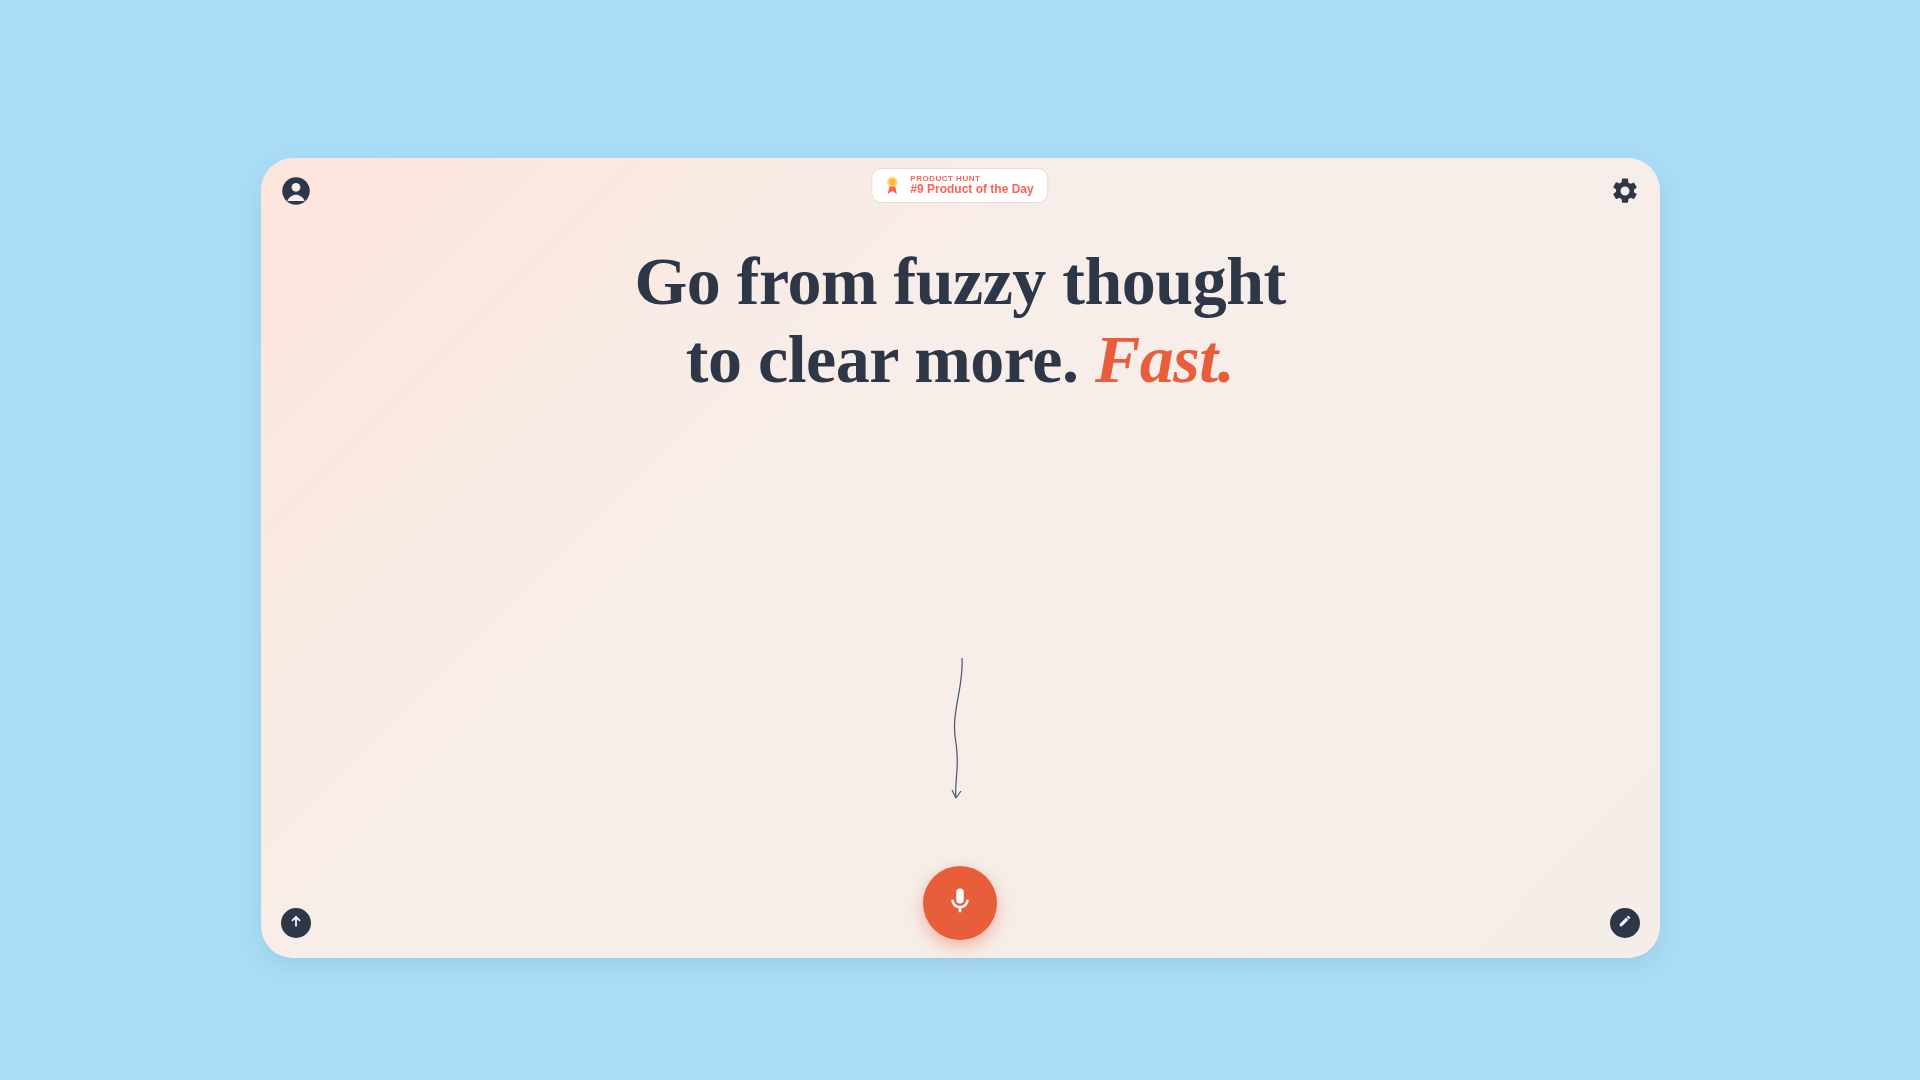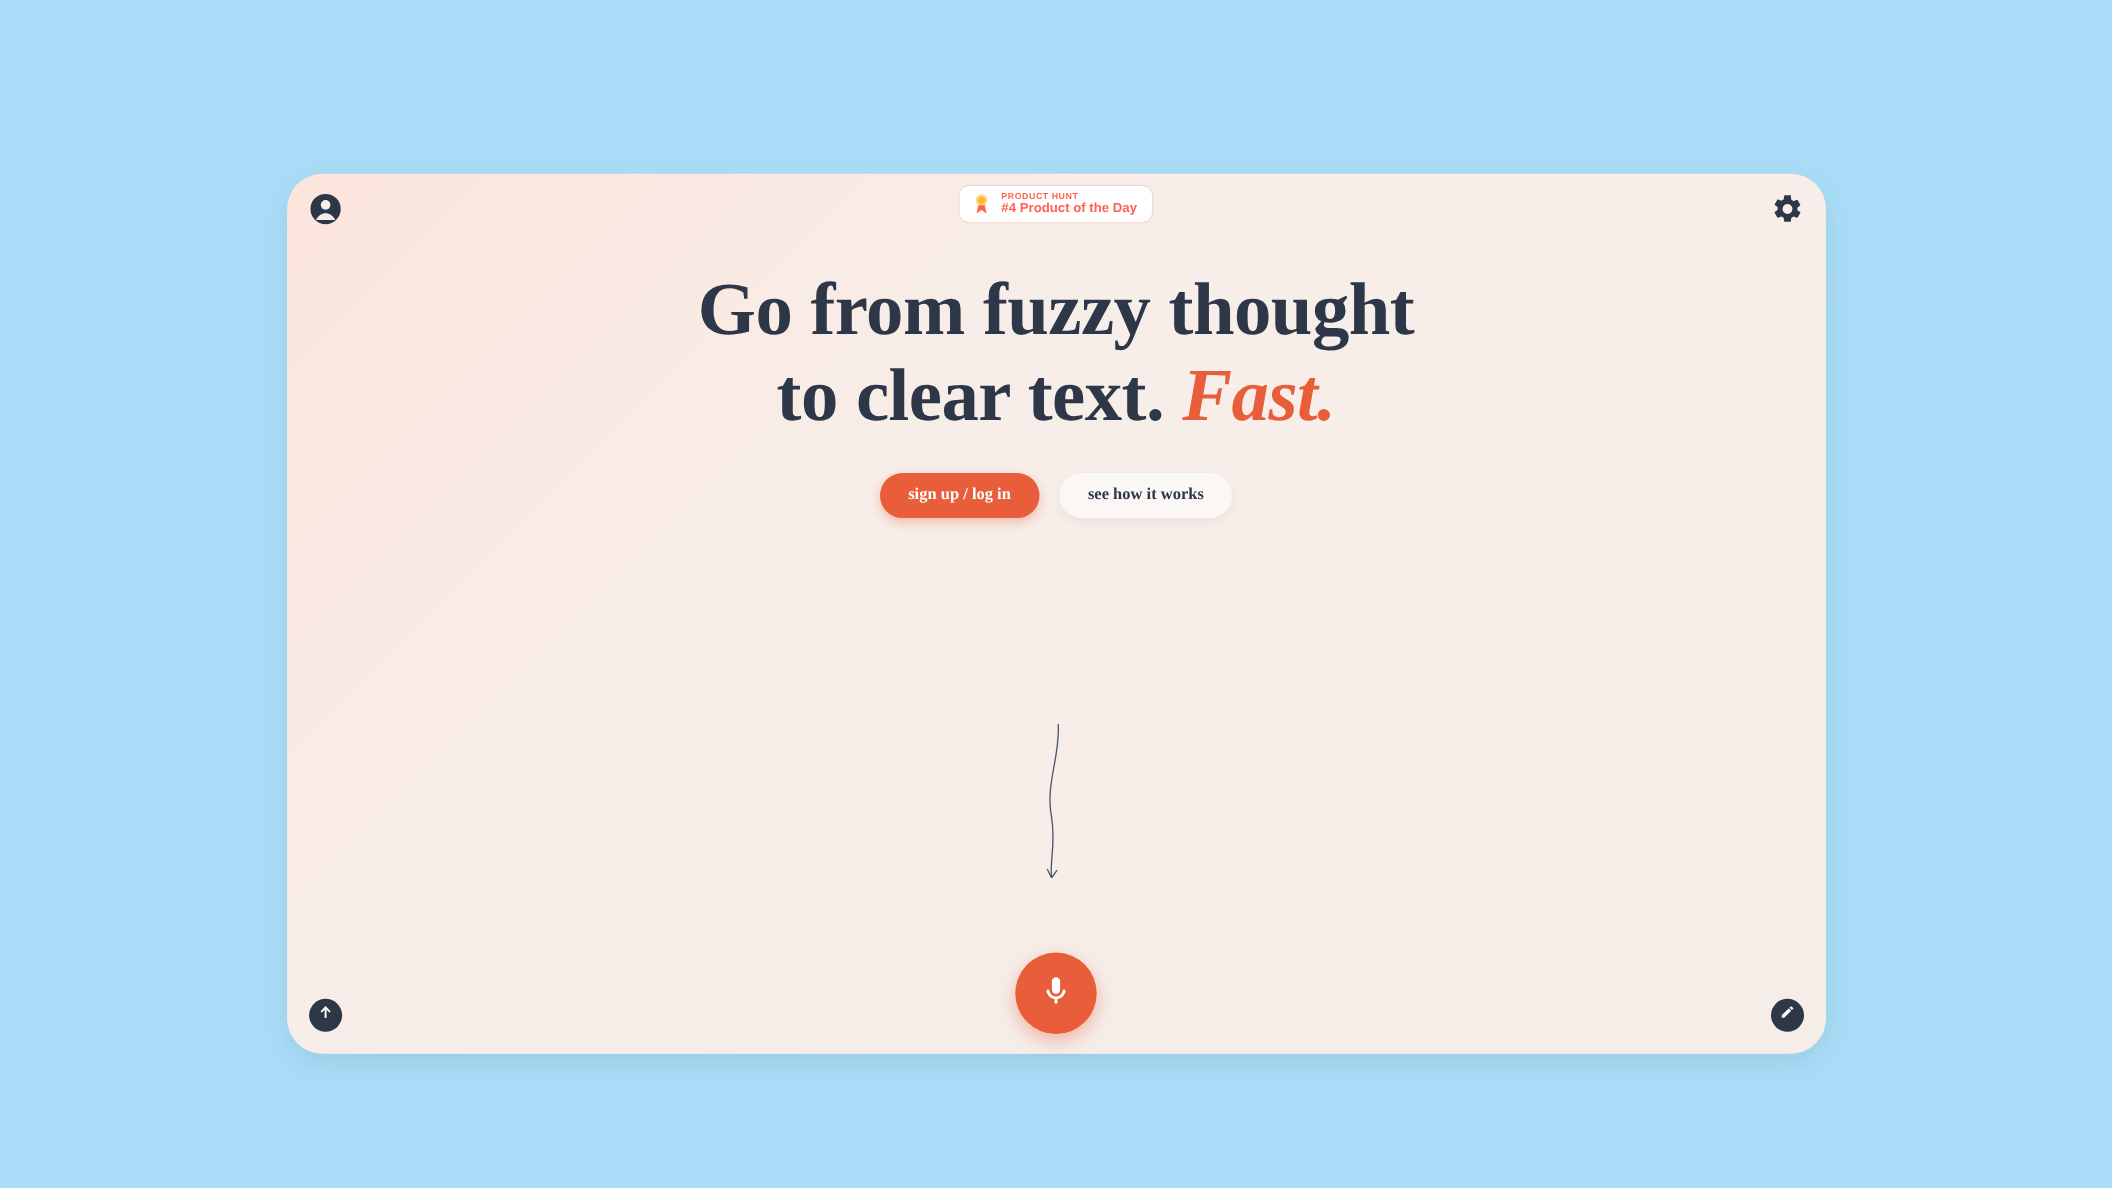--- a/index.html
+++ b/index.html
@@ -240,34 +240,30 @@
   <div class="ph-badge">
     <span class="ph-badge-icon">
       <svg width="18" height="22" viewBox="0 0 24 28">
         <circle cx="12" cy="10" r="7" fill="#ffd873"></circle>
         <circle cx="12" cy="10" r="4.2" fill="#ffb636"></circle>
         <path d="M8 16 L6 26 L12 22 L18 26 L16 16 Z" fill="#ff6154"></path>
       </svg>
     </span>
     <span class="ph-badge-text">
       <span class="ph-badge-label">PRODUCT HUNT</span>
-      <span class="ph-badge-title">#4 Product of the Day</span>
+      <span class="ph-badge-title">#9 Product of the Day</span>
     </span>
   </div>
 
   <div class="hero">
     <h1 class="headline">
       <span>Go from fuzzy thought</span><br>
-      <span>to clear text.</span>
+      <span>to clear more.</span>
       <span class="fast">Fast.</span>
     </h1>
-    <div class="cta-row">
-      <button class="btn btn-primary">sign up / log in</button>
-      <button class="btn btn-secondary">see how it works</button>
-    </div>
   </div>
 
   <div class="arrow-line">
     <svg width="40" height="150" viewBox="0 0 40 150">
       <path d="M22 0 C 24 30, 10 55, 16 85 C 20 110, 14 125, 16 140" fill="none" stroke="#4a5568" stroke-width="1.2"></path>
       <path d="M16 140 L12 132 M16 140 L21 133" fill="none" stroke="#4a5568" stroke-width="1.2"></path>
     </svg>
   </div>
 
   <button class="mic-btn">

